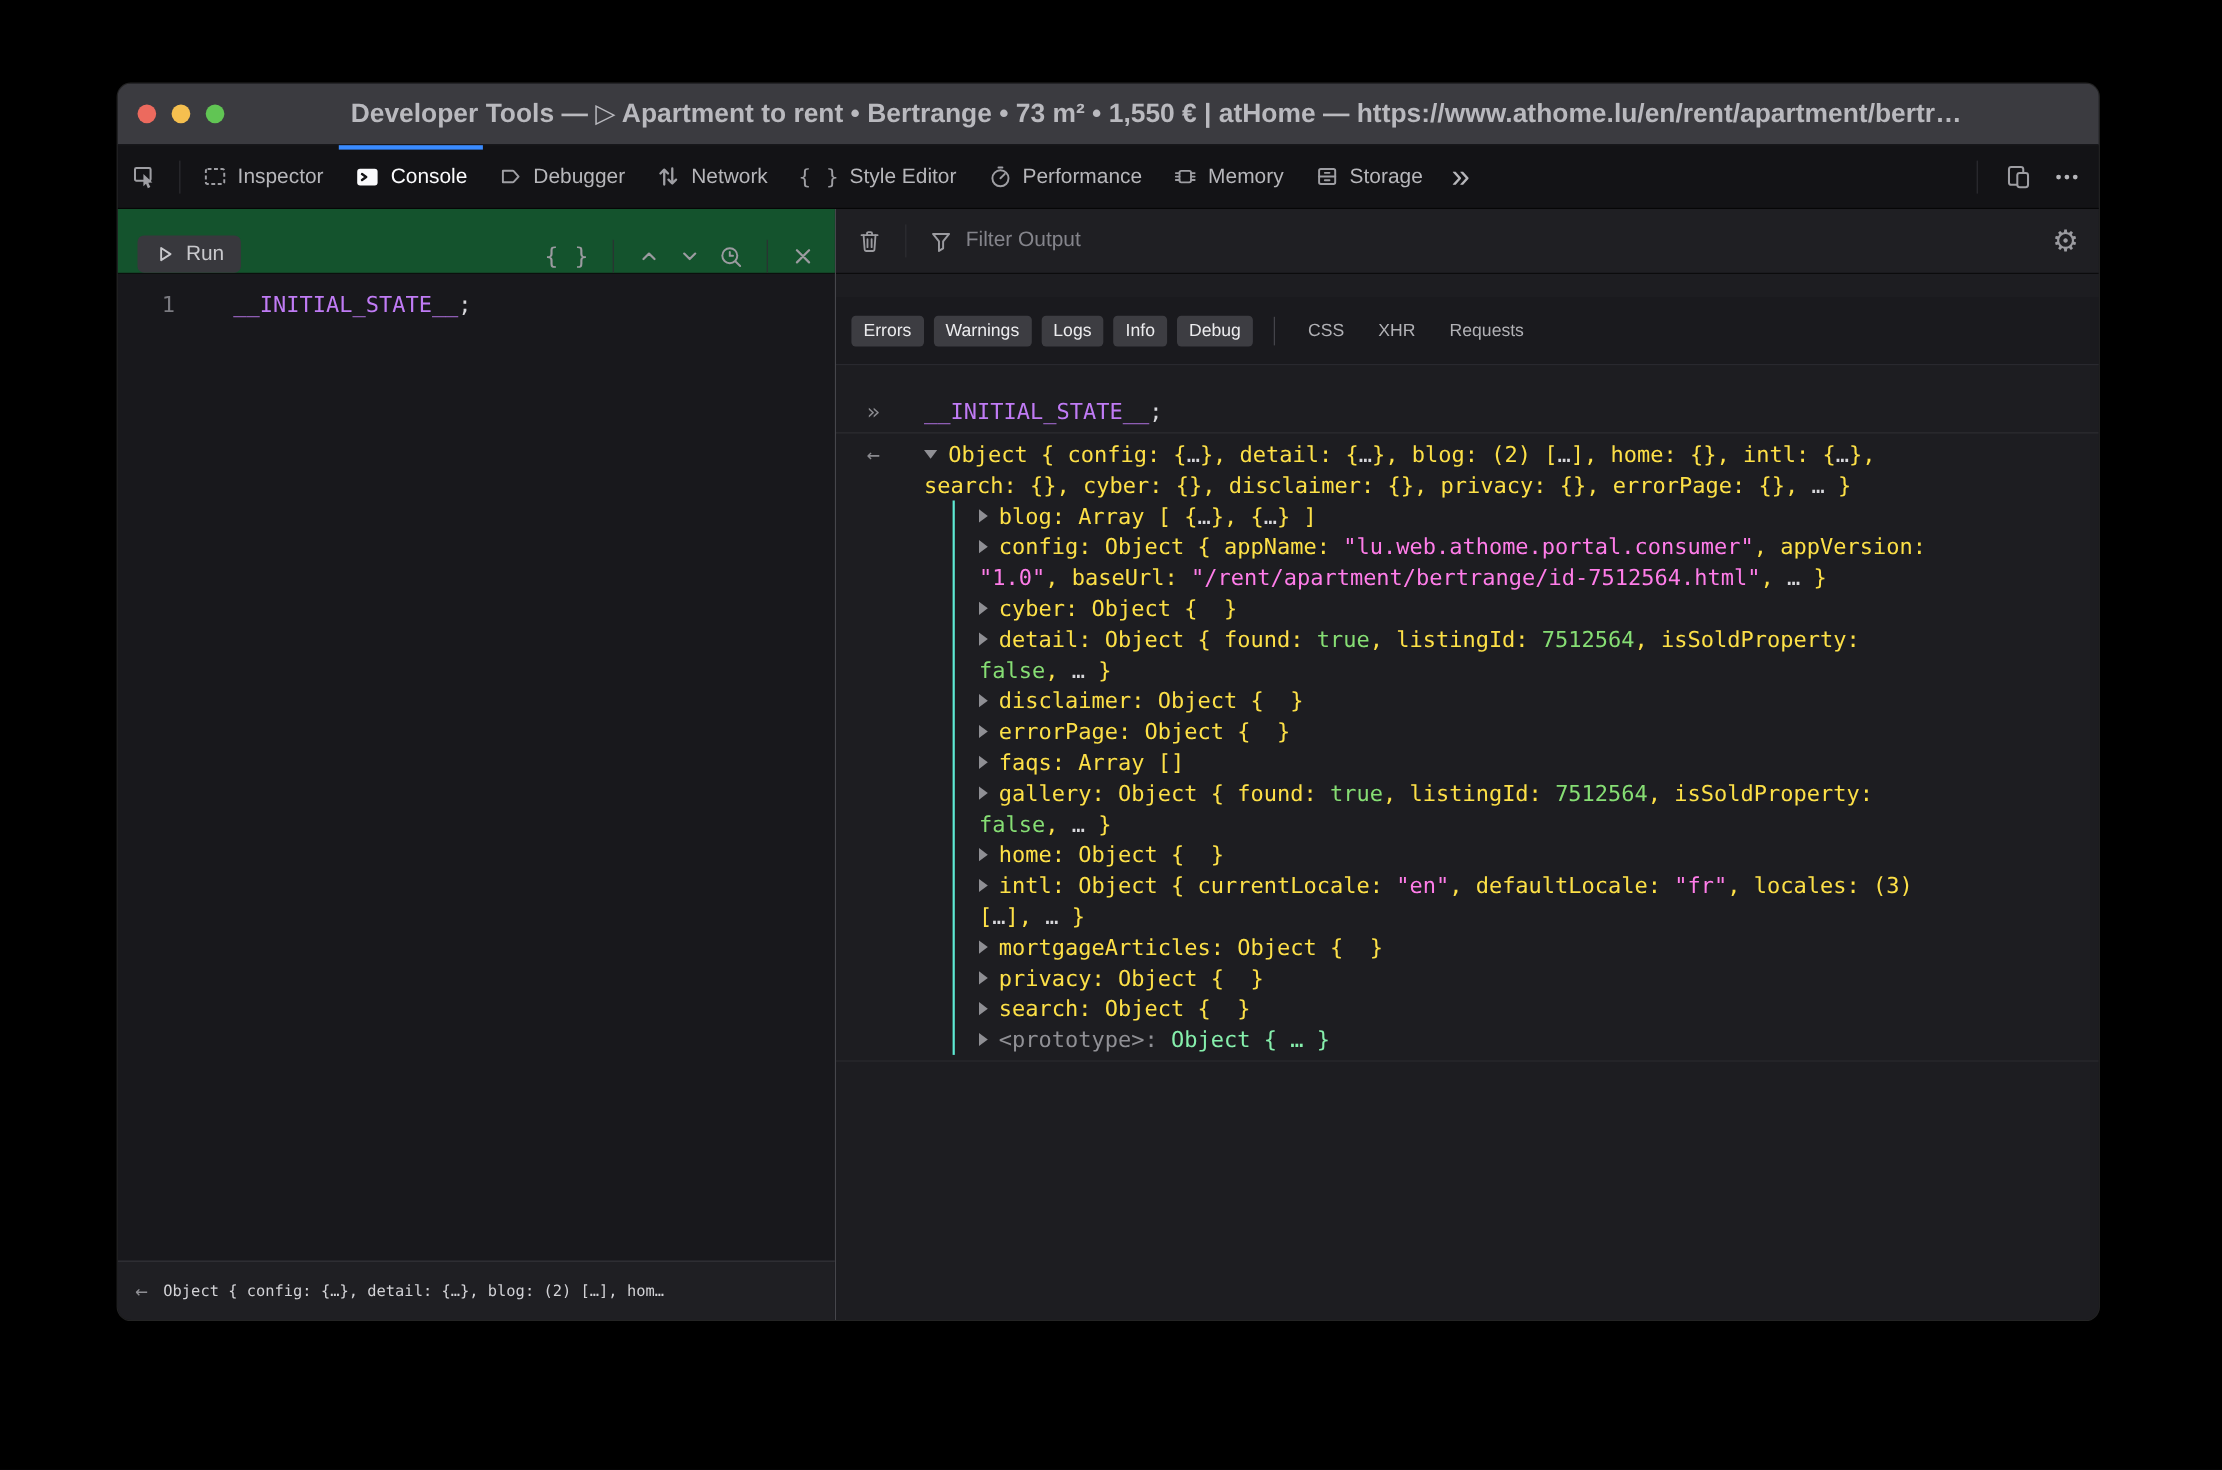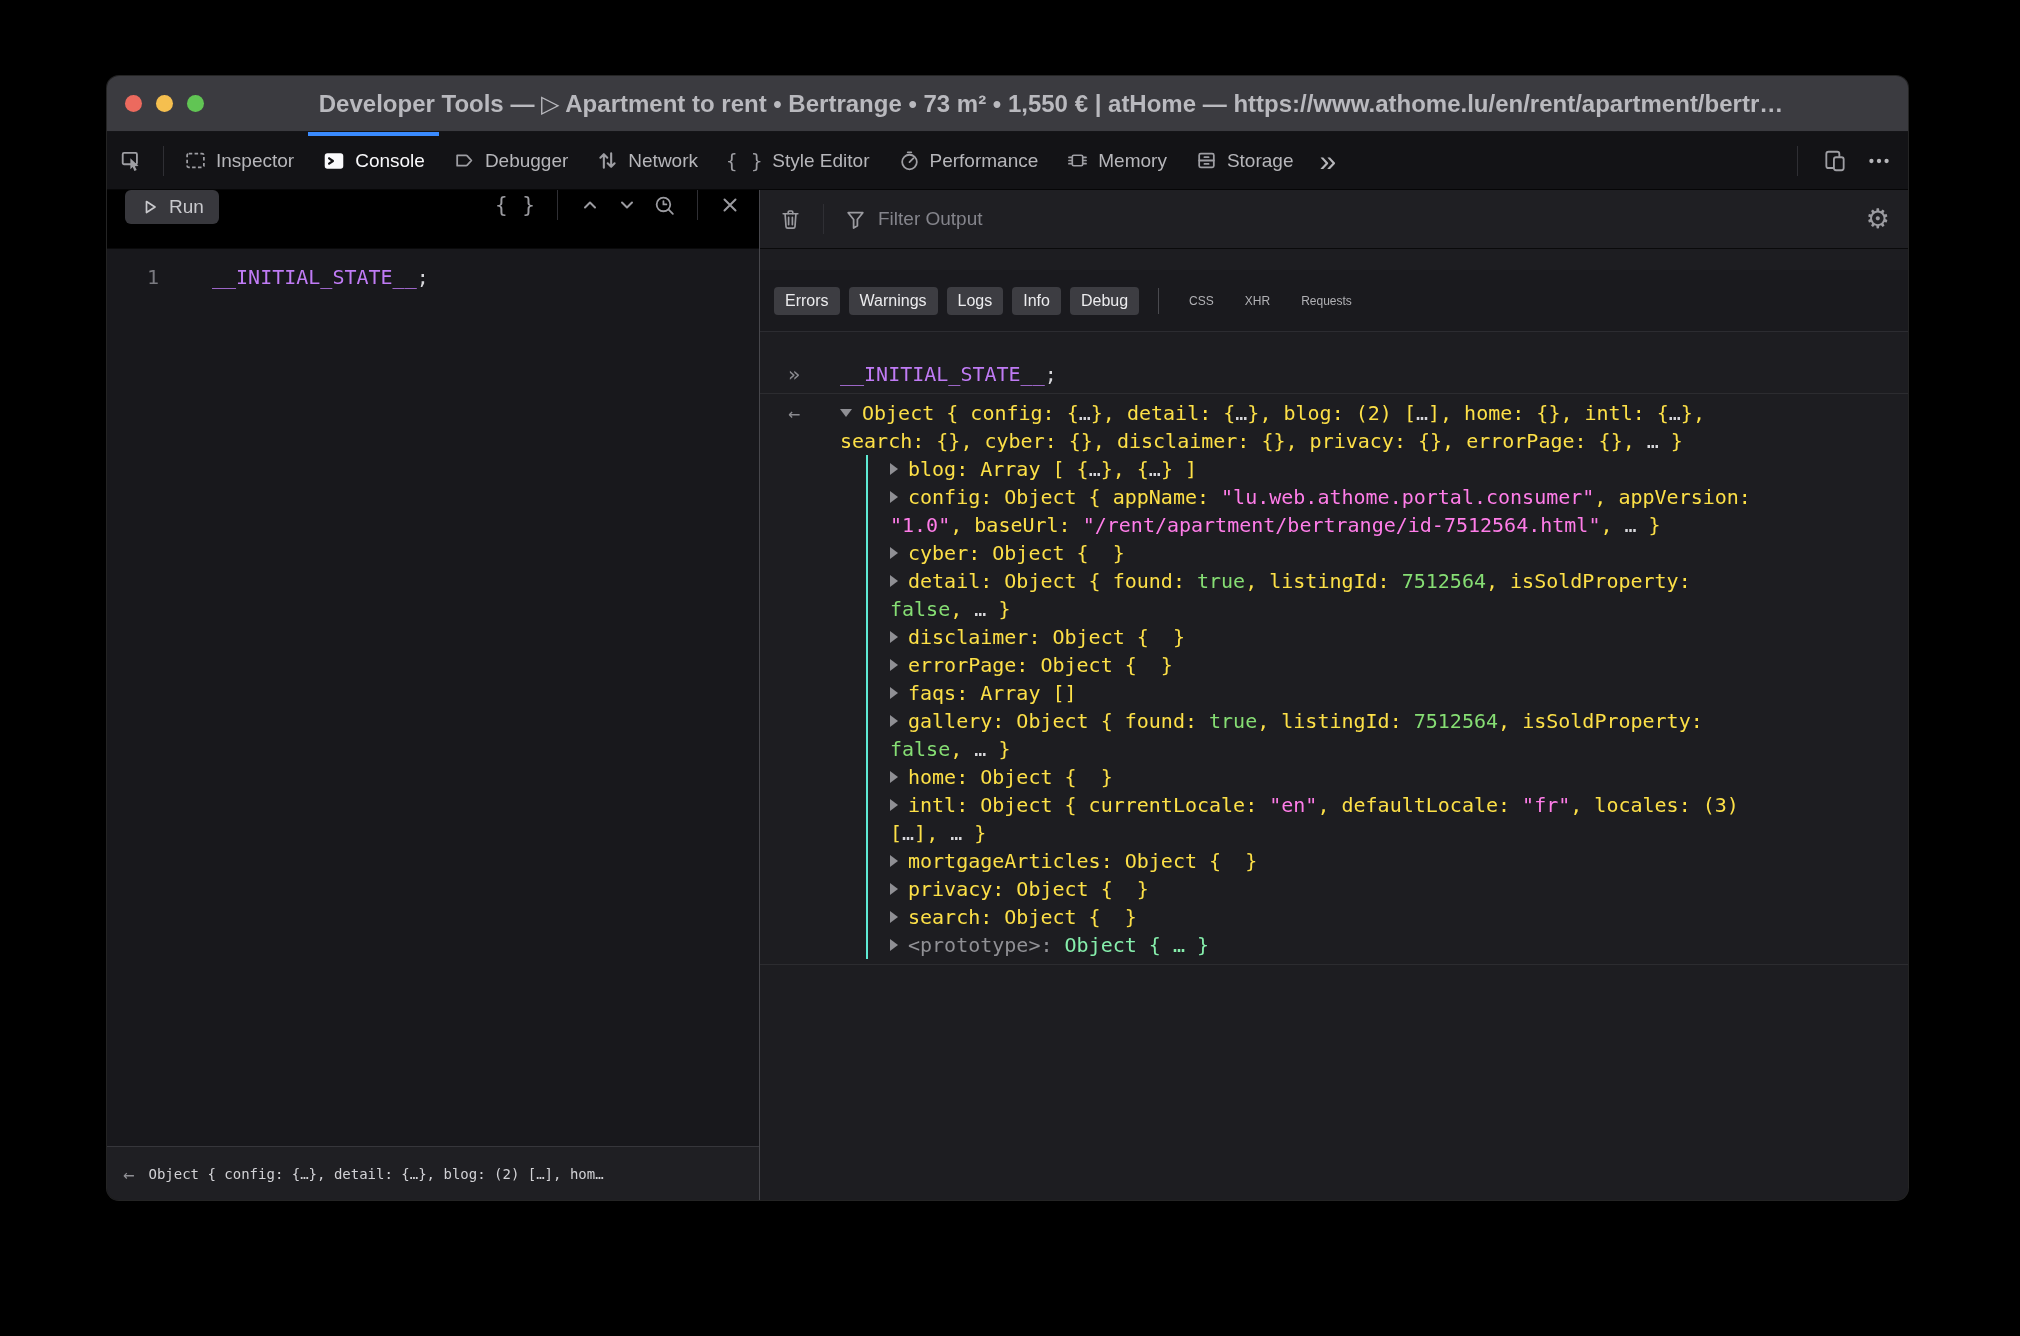--- a/index.html
+++ b/index.html
@@ -26,22 +26,22 @@
   .tab .ticon{display:flex;align-items:center;color:#9e9ea3;}
   .tab.active{color:#fafafc;}
   .tab.active::before{content:"";position:absolute;left:0;right:0;top:0;height:4px;background:#3a8bff;}
   .overflow-chev{font-size:28px;color:#b6b6ba;display:flex;align-items:center;padding:0 12px;letter-spacing:-2px;}
   .tabsbar-right{margin-left:auto;display:flex;align-items:center;gap:14px;padding-right:16px;}
   .dots{color:#b6b6ba;display:flex;align-items:center;}
   
   .main{flex:1;display:flex;min-height:0;}
   .left{width:653px;flex:none;display:flex;flex-direction:column;background:#18181c;
     border-right:1px solid #46464b;}
-  .left-toolbar{height:59px;flex:none;background:#000000;border-bottom:1px solid #0a0a0b;
-    display:flex;align-items:flex-start;padding:0 18px;}
+  .left-toolbar{height:59px;flex:none;background:#14532d;border-bottom:1px solid #0a0a0b;
+    display:flex;align-items:flex-end;padding:0 18px;}
   .run-btn{display:flex;align-items:center;gap:9px;height:34px;padding:0 15px;border-radius:6px;
     background:#38383d;color:#c9c9cd;font-size:19px;}
   .left-tools{margin-left:auto;display:flex;align-items:center;gap:15px;color:#9b9ba0;}
   .braces-ic{font-family:"DejaVu Sans Mono",monospace;font-size:19px;letter-spacing:1px;}
   .editor{flex:1;display:flex;padding-top:13px;font:20px/30px "DejaVu Sans Mono",monospace;}
   .gutter{width:52px;flex:none;text-align:right;color:#7a7a80;}
   .codeline{padding-left:53px;white-space:pre;}
   .tok-v{color:#c07bf5;}.tok-w{color:#d7d7db;}
   .eager-bar{height:54px;flex:none;background:#1f1f23;border-top:1px solid #36363b;
     display:flex;align-items:center;gap:14px;padding:0 16px;
@@ -51,21 +51,21 @@
   .right{flex:1;min-width:0;display:flex;flex-direction:column;background:#1d1d21;gap:21px;}
   .right-toolbar{height:59px;flex:none;background:#1f1f23;border-bottom:1px solid #0a0a0b;
     display:flex;align-items:center;padding:0 18px;gap:14px;color:#9b9ba0;}
   .filter-input{display:flex;align-items:center;gap:11px;color:#9b9ba0;}
   .filter-placeholder{font-size:19px;color:#84848b;}
   .gear{margin-left:auto;font-size:27px;color:#9b9ba0;line-height:1;}
   .filter-row{height:62px;flex:none;background:#1a1a1e;border-bottom:1px solid #2c2c31;
     display:flex;align-items:center;padding:0 14px;gap:9px;}
   .fbtn{background:#3d3d42;color:#ececee;font-size:16px;padding:5px 11px;border-radius:4px;}
   .fsep{width:1px;height:26px;background:#4a4a4f;margin:0 10px;flex:none;}
-  .fcat{color:#b1b1b5;font-size:12px;padding:0 11px;}
+  .fcat{color:#b1b1b5;font-size:16px;padding:0 11px;}
   
   .output{flex:1;overflow:hidden;font:20px/28px "DejaVu Sans Mono",monospace;color:#d7d7db;padding-top:2px;}
   .msg{position:relative;padding:5px 10px 5px 80px;border-bottom:1px solid rgba(255,255,255,.07);}
   .gutter-ic{position:absolute;left:28px;top:5px;color:#8a8a8f;}
   .cline{white-space:pre;}
   .tw{display:inline-block;width:0;height:0;margin:0 10px 3px 0;vertical-align:middle;}
   .tw.closed{border-top:6px solid transparent;border-bottom:6px solid transparent;border-left:8px solid #8f8f94;}
   .tw.open{border-left:6px solid transparent;border-right:6px solid transparent;border-top:8px solid #8f8f94;}
   .children{margin-left:26px;border-left:2px solid #5eead4;margin-top:0;}
   .crow{padding-left:22px;}

